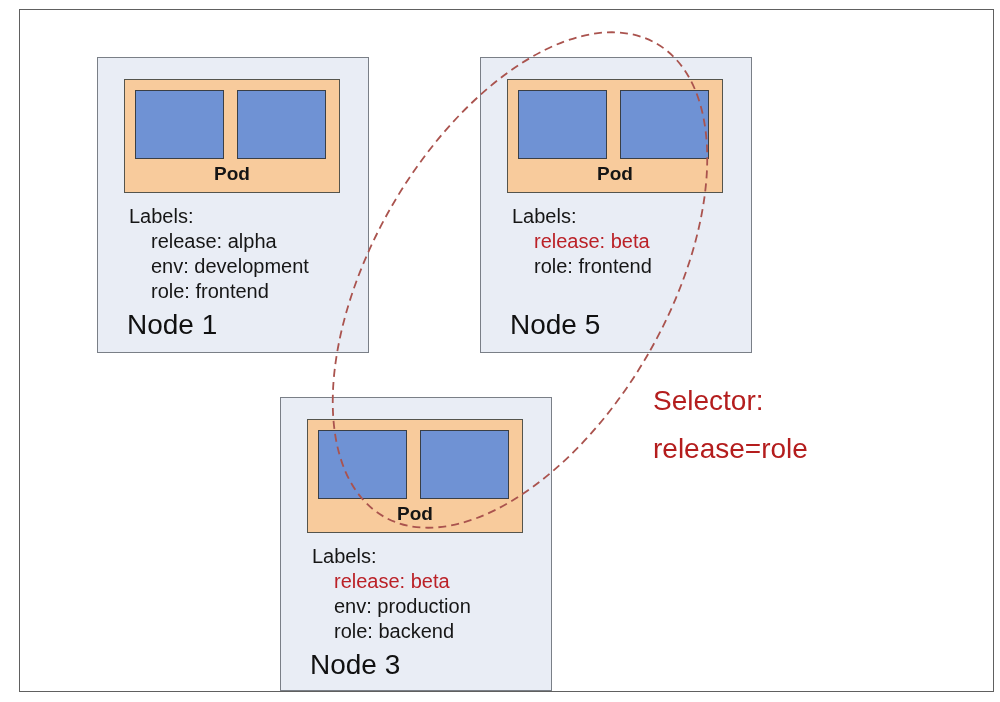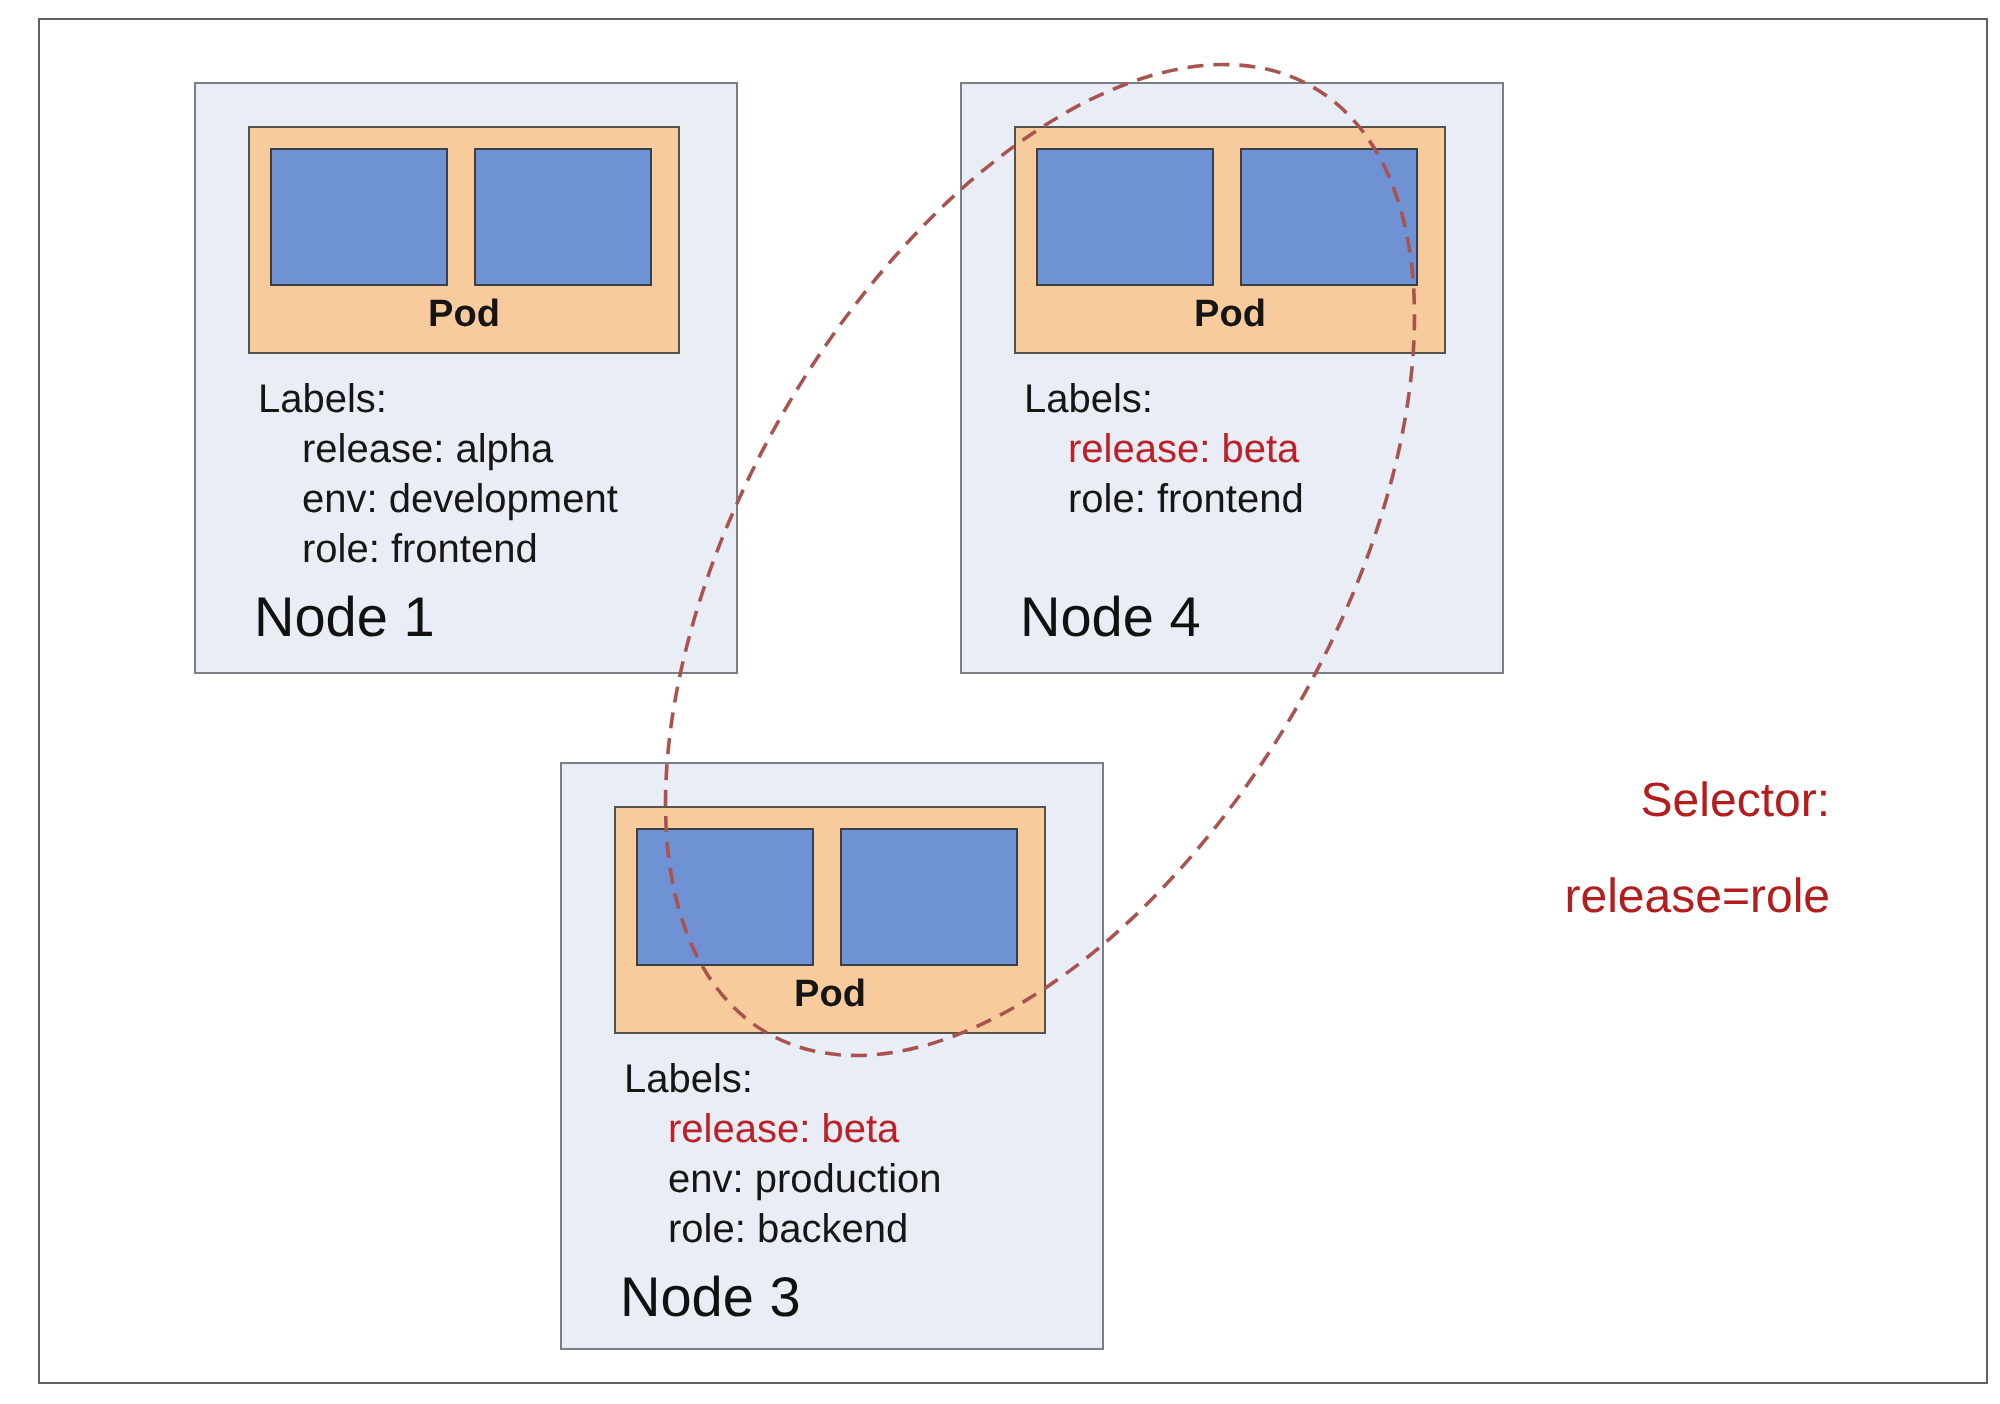--- a/index.html
+++ b/index.html
@@ -27,20 +27,21 @@
     border: 1.5px solid var(--frame-border, #606060);
     background: #ffffff;
   }
 
   .node {
     position: absolute;
     width: 272px;
     height: 296px;
     background: var(--node-fill, #e9edf5);
     border: 1.5px solid var(--node-border, #7a7f87);
+    margin-top: 16px;
   }
   .node-1 { left: 97px;  top: 41px;  }
   .node-2 { left: 480px; top: 41px;  }
   .node-3 { left: 280px; top: 381px; height: 294px; }
 
   .pod {
     position: absolute;
     left: 26px;
     top: 21px;
     width: 216px;
@@ -92,22 +93,22 @@
     font-size: 28px;
     line-height: 40px;
     color: #111111;
   }
 
   .selector-callout {
     position: absolute;
     left: 653px;
     top: 377px;
     width: 262px;
-    text-align: right;
-    font-size: 24px;
+    text-align: left;
+    font-size: 28px;
     line-height: 48px;
     color: var(--selector-text, #b41d1d);
   }
 
   .selector-ellipse-svg {
     position: absolute;
     left: 0;
     top: 0;
     pointer-events: none;
   }
@@ -138,21 +139,21 @@
     <div class="pod">
       <div class="container-box container-a"></div>
       <div class="container-box container-b"></div>
       <div class="pod-label">Pod</div>
     </div>
     <div class="labels">
       <div class="labels-heading">Labels:</div>
       <div class="label-line" data-highlight="true">release: beta</div>
       <div class="label-line" data-highlight="false">role: frontend</div>
     </div>
-    <div class="node-title">Node 4</div>
+    <div class="node-title">Node 5</div>
   </div>
 
   <div class="node node-3">
     <div class="pod">
       <div class="container-box container-a"></div>
       <div class="container-box container-b"></div>
       <div class="pod-label">Pod</div>
     </div>
     <div class="labels">
       <div class="labels-heading">Labels:</div>

